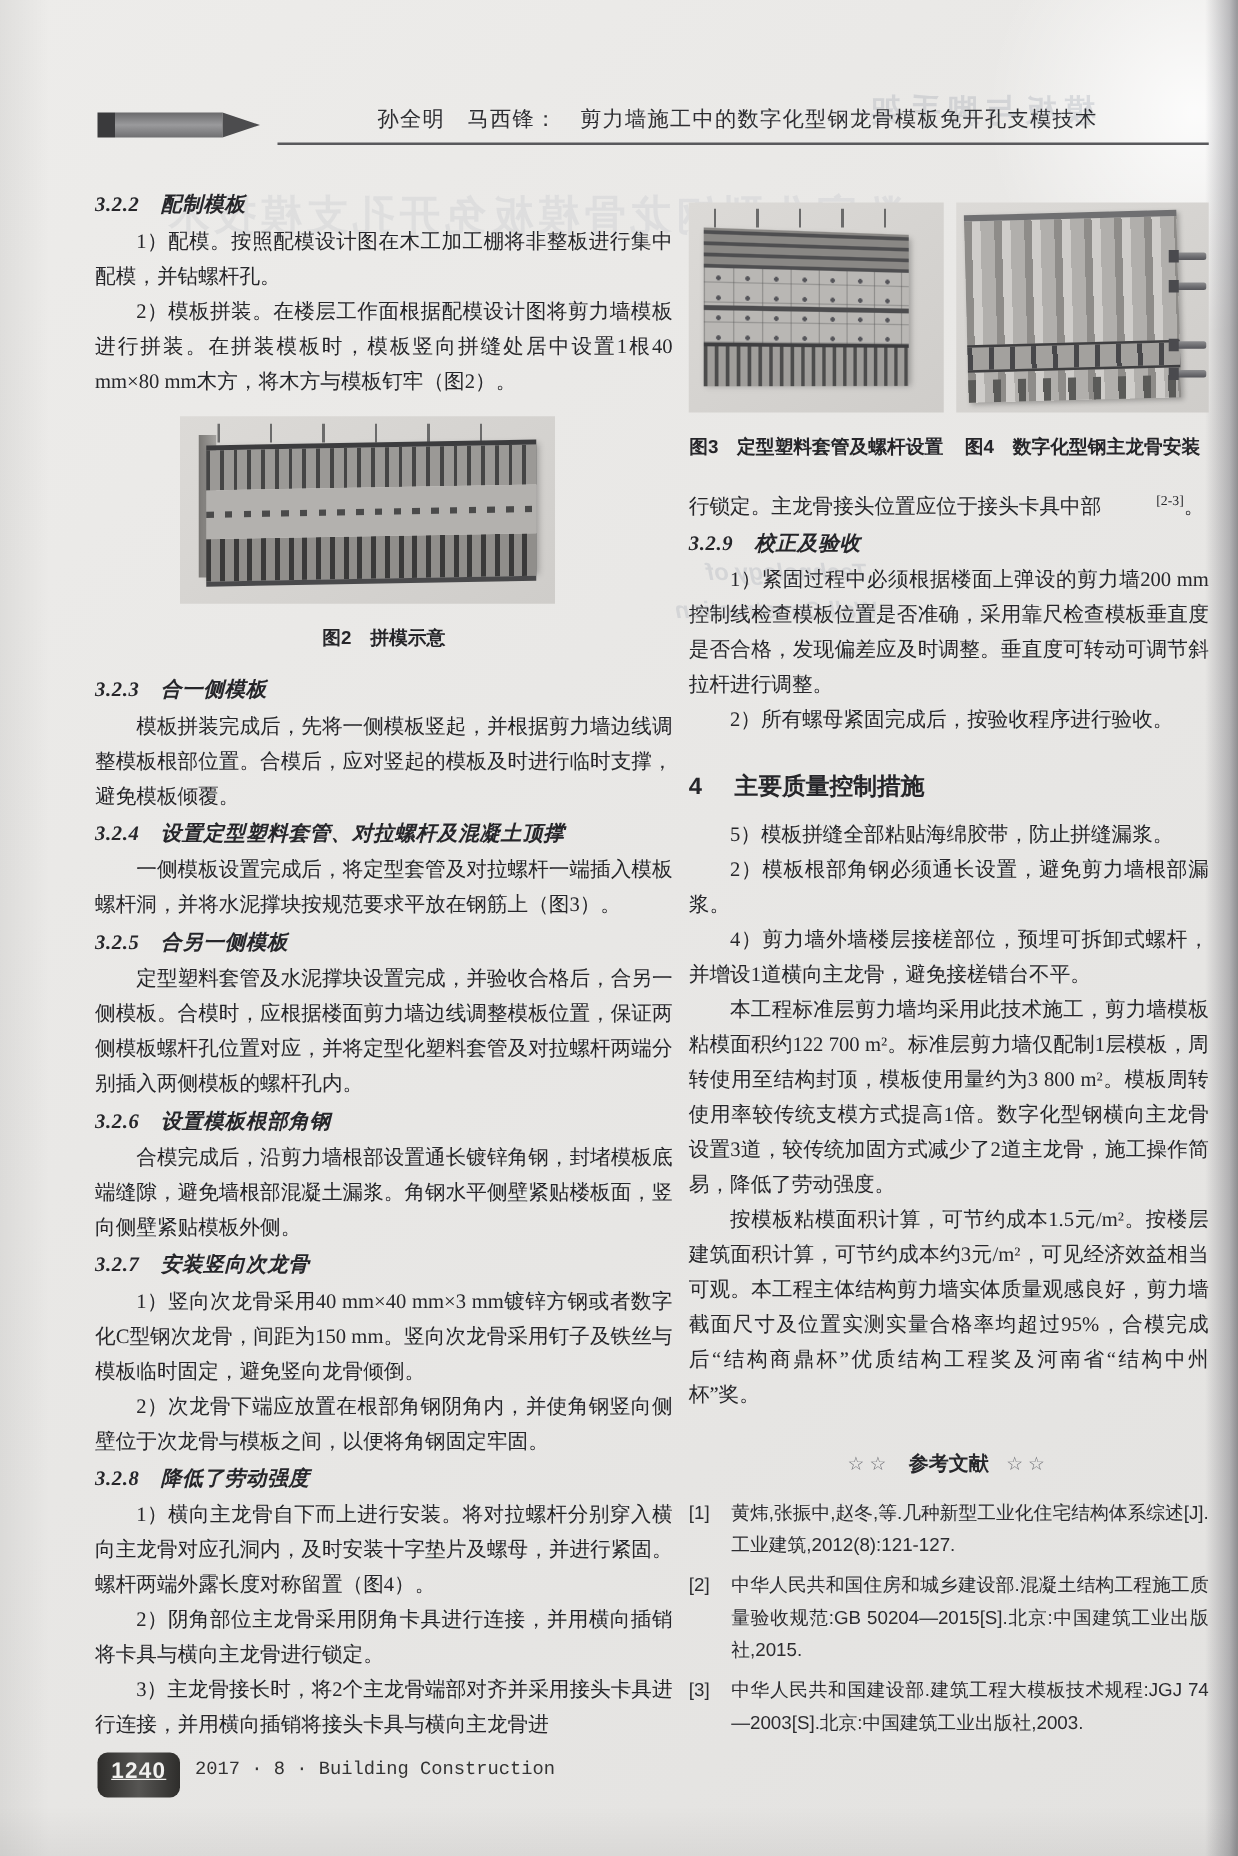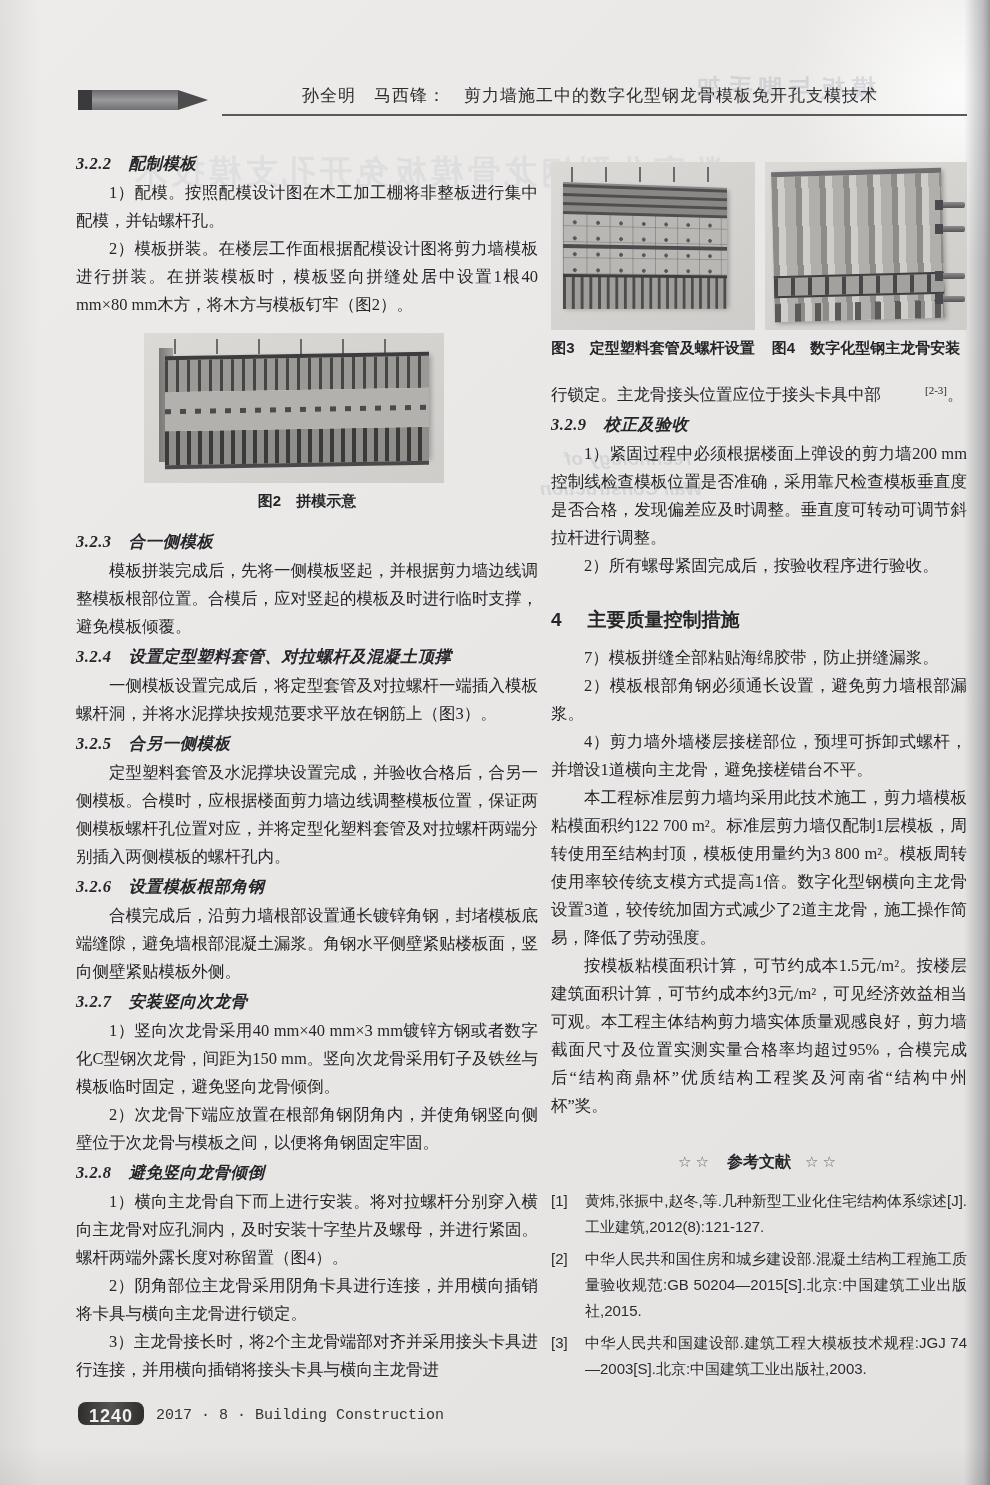--- a/index.html
+++ b/index.html
@@ -51,21 +51,21 @@
   sup{font-size:11px;line-height:0;padding-left:44px;}
 
   
   .sec-big{font-family:"Liberation Sans","DejaVu Sans",sans-serif;font-weight:bold;
     font-size:19px;margin:26px 0 10px 0;text-indent:0;}
   .sec-big .num{margin-right:26px;}
 
   
   .figure{margin:14px 0 8px 0;}
   .fig-caption{text-align:center;font-family:"Liberation Sans","DejaVu Sans",sans-serif;
-    font-weight:bold;font-size:15px;line-height:24px;margin-top:6px;text-indent:0;}
+    font-weight:bold;font-size:15px;line-height:24px;margin-top:16px;text-indent:0;}
   .fig-photo{position:relative;overflow:hidden;background:linear-gradient(145deg,#dcdad7,#cfcdca);}
   
   .fig2-box{width:300px;height:150px;margin-left:68px;}
   .f2-wall{position:absolute;left:7%;right:5%;top:14%;bottom:16%;transform:skewY(-1deg);
     box-shadow:2px 3px 5px rgba(0,0,0,.25);}
   .f2-top{height:30%;border-top:4px solid #3c3c3e;
     background:repeating-linear-gradient(90deg,#454545 0 3px,#9b9996 3px 11px);}
   .f2-mid{height:38%;background:#b3b1ae;position:relative;}
   .f2-mid::after{content:"";position:absolute;left:0;right:0;top:45%;height:5px;
     background:repeating-linear-gradient(90deg,#4a4a4a 0 6px,transparent 6px 15px);}
@@ -112,24 +112,24 @@
   .ref-head{display:flex;justify-content:center;align-items:center;gap:14px;
     font-family:"Liberation Sans","DejaVu Sans",sans-serif;font-weight:bold;font-size:16px;
     margin:28px 0 12px 0;}
   .ref-head .stars{color:#6a6a70;font-weight:normal;letter-spacing:4px;font-size:15px;}
   .ref{display:flex;font-size:15px;line-height:26px;margin-bottom:6px;text-align:justify;
     font-family:"Liberation Sans","DejaVu Sans",sans-serif;color:#2c2c30;}
   .ref-label{flex:0 0 34px;}
   .ref-text{flex:1;}
 
   
-  .page-badge{position:absolute;left:78px;top:1402px;width:66px;height:23px;border-radius:8px;
+  .page-badge{position:absolute;left:78px;top:1402px;width:66px;height:36px;border-radius:8px;
     background:linear-gradient(90deg,#2e2d2b,#565553 50%,#2e2d2b);
     color:#f2f1ef;font-family:"Liberation Sans","DejaVu Sans",sans-serif;font-weight:bold;
-    font-size:18px;text-align:center;line-height:29px;letter-spacing:1px;}
+    font-size:18px;text-align:center;line-height:29px;letter-spacing:1px;text-decoration:underline;}
   .journal-line{position:absolute;left:156px;top:1407px;
     font-family:Liberation Mono, monospace;font-size:15px;color:#333;}
 </style>
 </head>
 <body>
 
 <div class="page">
 
   <div class="corner-glow"></div>
   <div class="edge-shadow-right"></div>
@@ -176,21 +176,21 @@
     <p class="sec-sub">3.2.5　合另一侧模板</p>
     <p class="para">定型塑料套管及水泥撑块设置完成，并验收合格后，合另一侧模板。合模时，应根据楼面剪力墙边线调整模板位置，保证两侧模板螺杆孔位置对应，并将定型化塑料套管及对拉螺杆两端分别插入两侧模板的螺杆孔内。</p>
 
     <p class="sec-sub">3.2.6　设置模板根部角钢</p>
     <p class="para">合模完成后，沿剪力墙根部设置通长镀锌角钢，封堵模板底端缝隙，避免墙根部混凝土漏浆。角钢水平侧壁紧贴楼板面，竖向侧壁紧贴模板外侧。</p>
 
     <p class="sec-sub">3.2.7　安装竖向次龙骨</p>
     <p class="para">1）竖向次龙骨采用40 mm×40 mm×3 mm镀锌方钢或者数字化C型钢次龙骨，间距为150 mm。竖向次龙骨采用钉子及铁丝与模板临时固定，避免竖向龙骨倾倒。</p>
     <p class="para">2）次龙骨下端应放置在根部角钢阴角内，并使角钢竖向侧壁位于次龙骨与模板之间，以便将角钢固定牢固。</p>
 
-    <p class="sec-sub">3.2.8　避免竖向龙骨倾倒</p>
+    <p class="sec-sub">3.2.8　降低了劳动强度</p>
     <p class="para">1）横向主龙骨自下而上进行安装。将对拉螺杆分别穿入横向主龙骨对应孔洞内，及时安装十字垫片及螺母，并进行紧固。螺杆两端外露长度对称留置（图4）。</p>
     <p class="para">2）阴角部位主龙骨采用阴角卡具进行连接，并用横向插销将卡具与横向主龙骨进行锁定。</p>
     <p class="para">3）主龙骨接长时，将2个主龙骨端部对齐并采用接头卡具进行连接，并用横向插销将接头卡具与横向主龙骨进</p>
   </div>
 
   <div class="col col-right">
     <div class="figrow">
       <div>
         <div class="fig-photo fig3-box">
           <div class="f3-pins"></div>
@@ -217,21 +217,21 @@
       </div>
     </div>
 
     <p class="para noindent"><span>行锁定。主龙骨接头位置应位于接头卡具中部</span><sup>[2-3]</sup><span>。</span></p>
 
     <p class="sec-sub">3.2.9　校正及验收</p>
     <p class="para">1）紧固过程中必须根据楼面上弹设的剪力墙200 mm控制线检查模板位置是否准确，采用靠尺检查模板垂直度是否合格，发现偏差应及时调整。垂直度可转动可调节斜拉杆进行调整。</p>
     <p class="para">2）所有螺母紧固完成后，按验收程序进行验收。</p>
 
     <p class="sec-big"><span class="num">4</span><span>主要质量控制措施</span></p>
-    <p class="para">7）模板拼缝全部粘贴海绵胶带，防止拼缝漏浆。</p>
+    <p class="para">5）模板拼缝全部粘贴海绵胶带，防止拼缝漏浆。</p>
     <p class="para">2）模板根部角钢必须通长设置，避免剪力墙根部漏浆。</p>
     <p class="para">4）剪力墙外墙楼层接槎部位，预埋可拆卸式螺杆，并增设1道横向主龙骨，避免接槎错台不平。</p>
 
     <p class="para">本工程标准层剪力墙均采用此技术施工，剪力墙模板粘模面积约122 700 m²。标准层剪力墙仅配制1层模板，周转使用至结构封顶，模板使用量约为3 800 m²。模板周转使用率较传统支模方式提高1倍。数字化型钢横向主龙骨设置3道，较传统加固方式减少了2道主龙骨，施工操作简易，降低了劳动强度。</p>
     <p class="para">按模板粘模面积计算，可节约成本1.5元/m²。按楼层建筑面积计算，可节约成本约3元/m²，可见经济效益相当可观。本工程主体结构剪力墙实体质量观感良好，剪力墙截面尺寸及位置实测实量合格率均超过95%，合模完成后“结构商鼎杯”优质结构工程奖及河南省“结构中州杯”奖。</p>
 
     <div class="ref-head">
       <span class="stars">☆☆</span>
       <span>参考文献</span>
       <span class="stars">☆☆</span>

